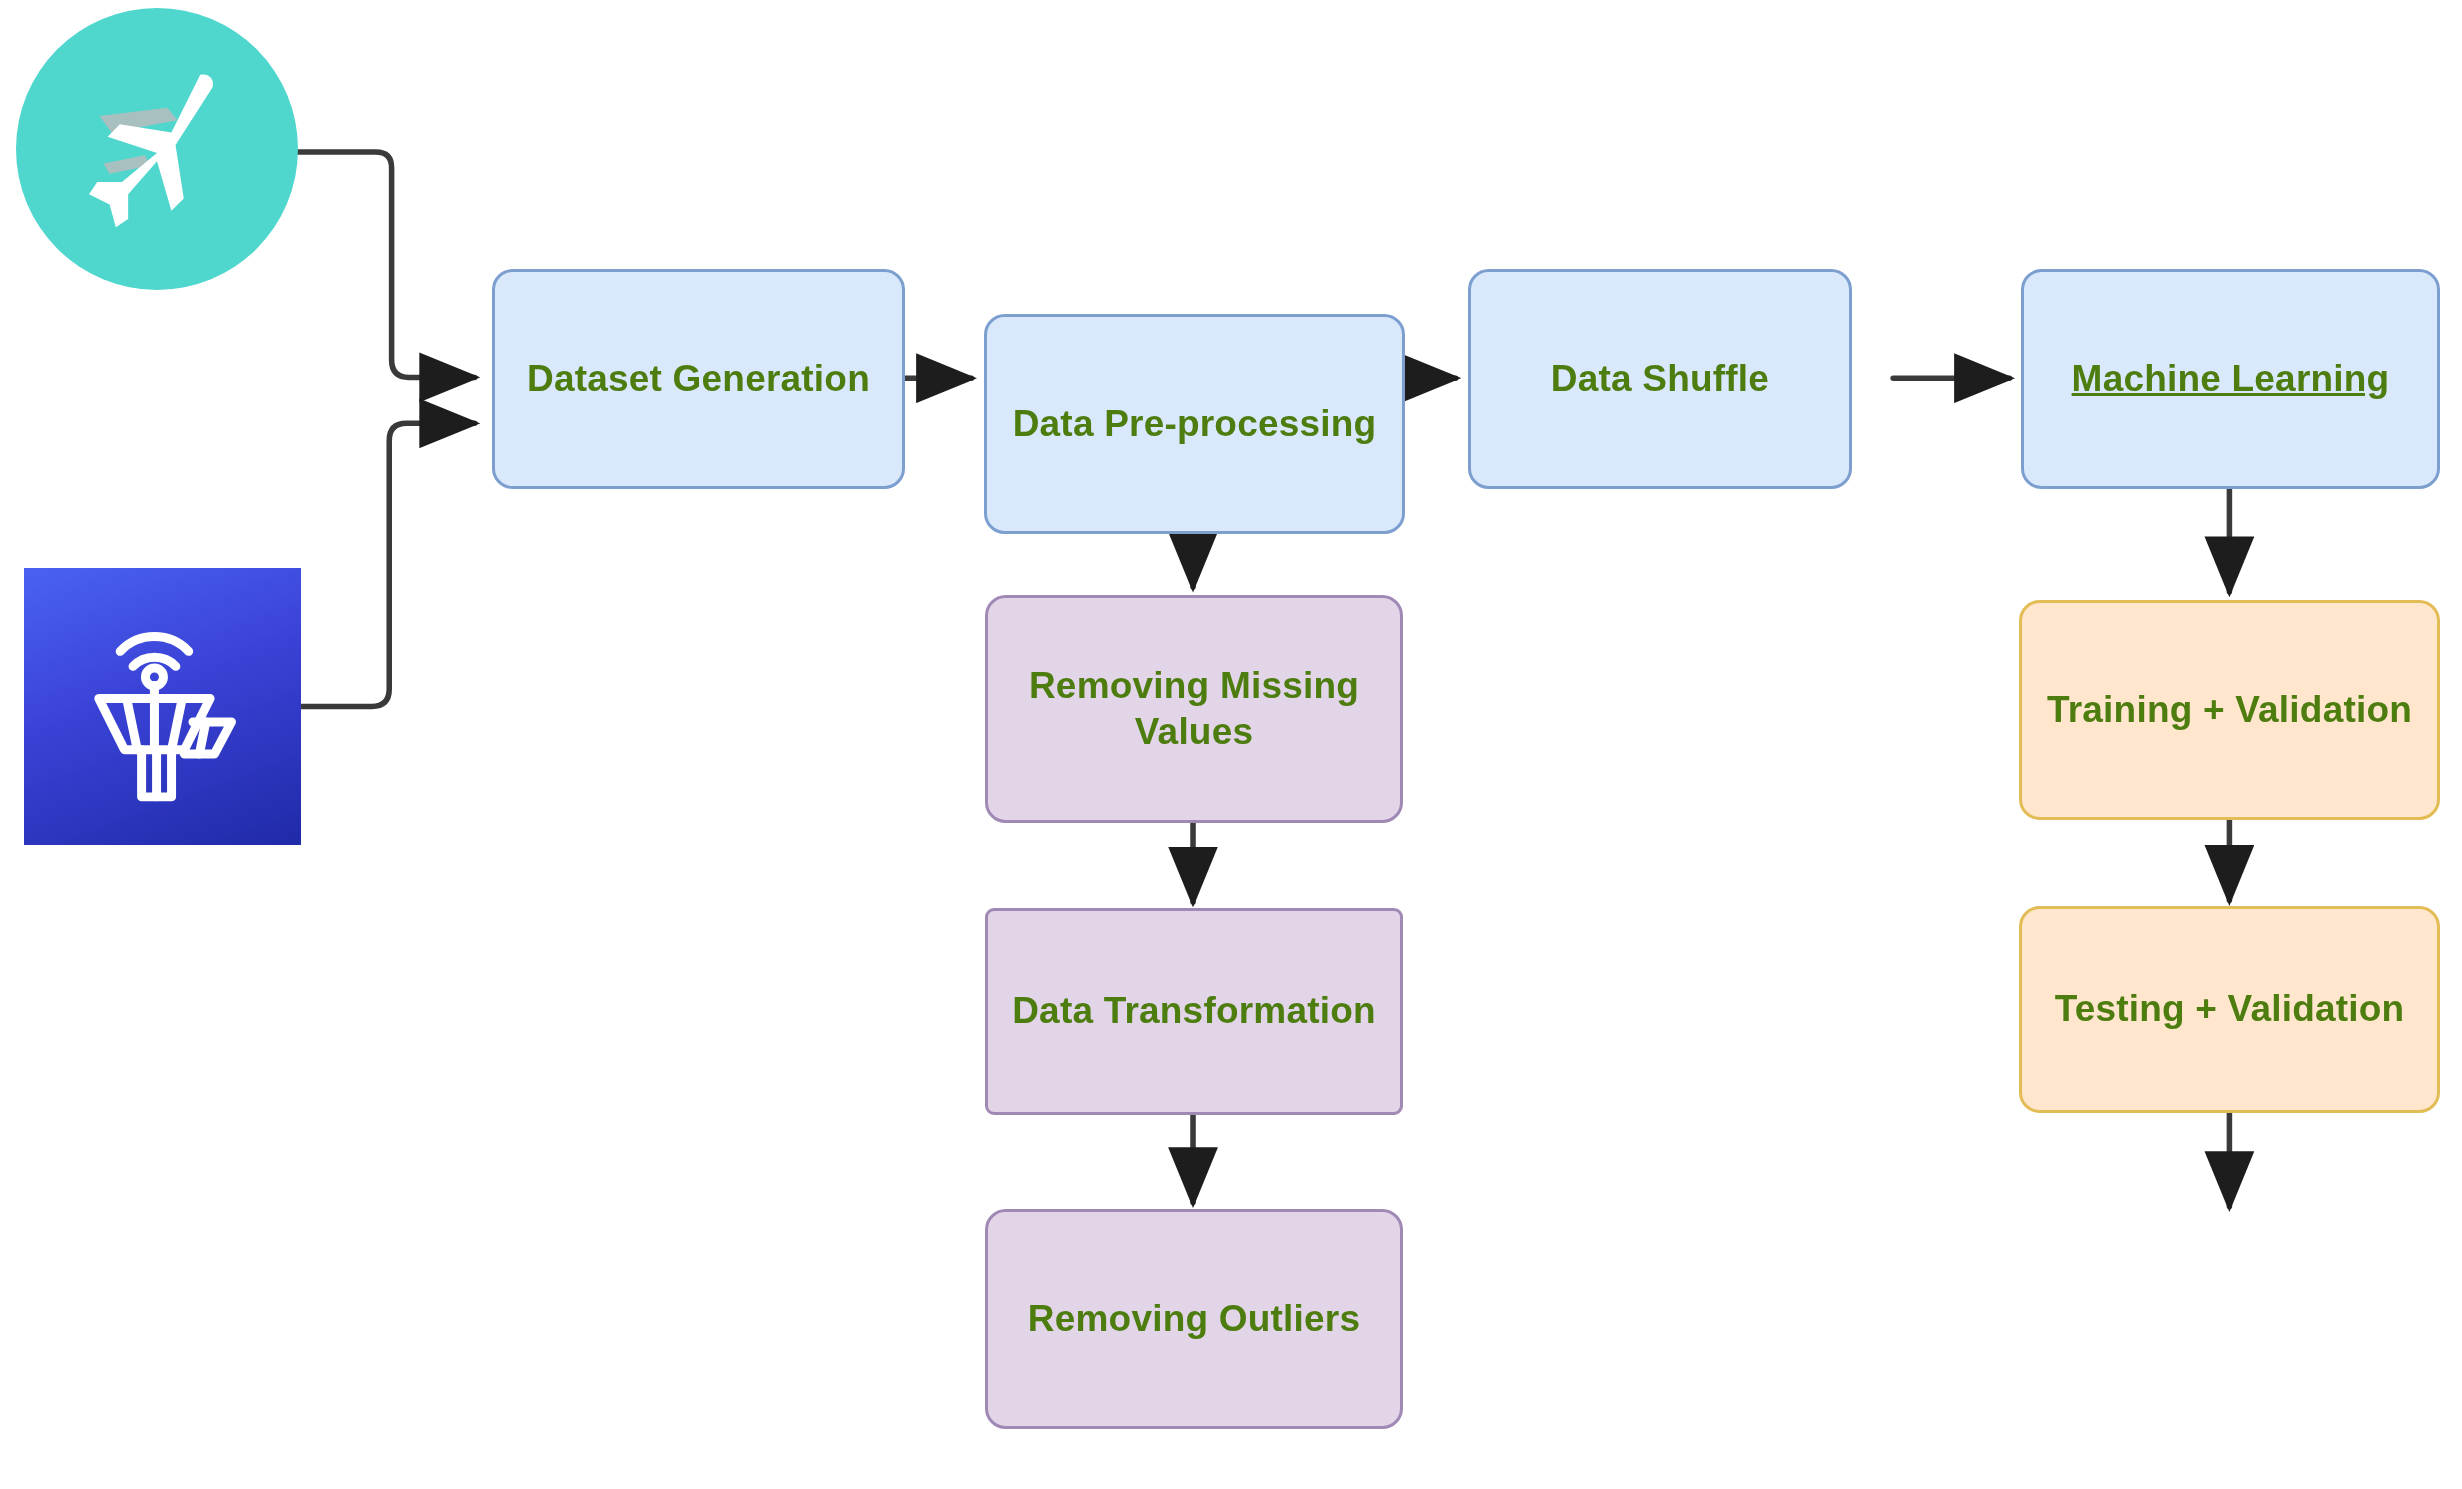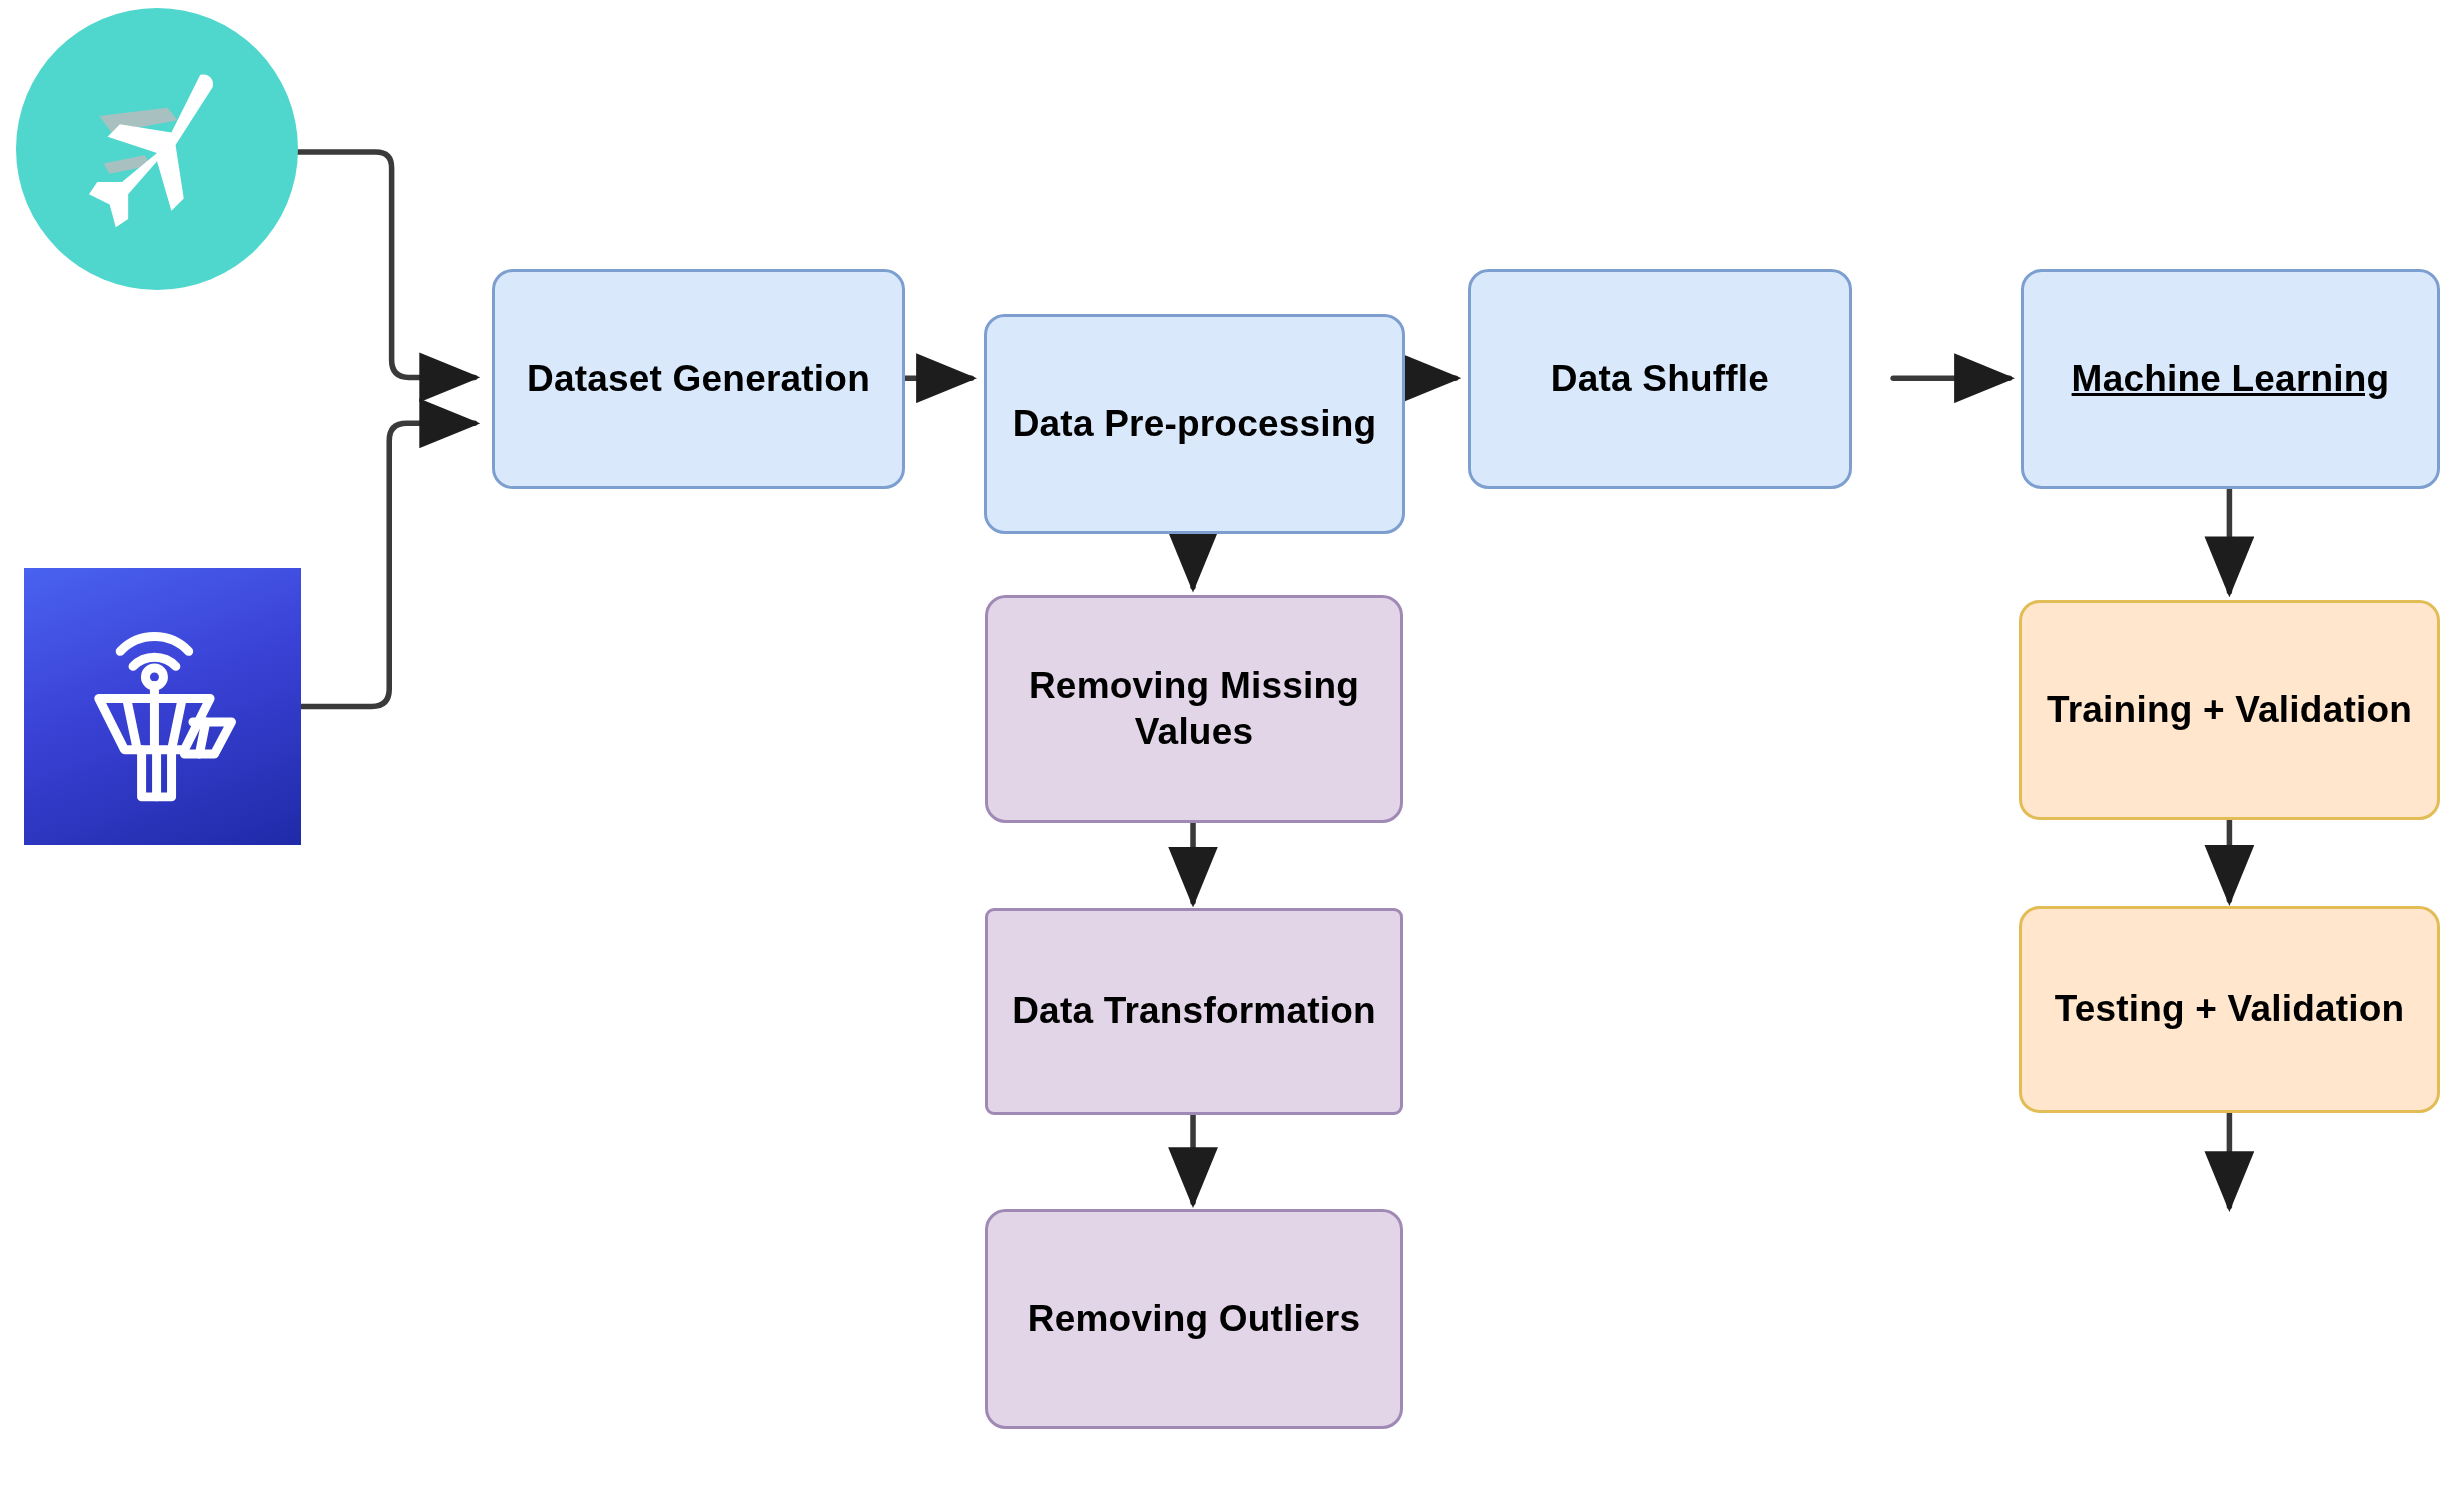--- a/index.html
+++ b/index.html
@@ -21,21 +21,21 @@
     position: absolute;
     box-sizing: border-box;
     display: flex;
     align-items: center;
     justify-content: center;
     text-align: center;
     border-radius: 20.6px;
     border-style: solid;
     border-width: 3.2px;
     font-weight: bold;
-    color: #000000;
+    color: #4d7c0f;
     letter-spacing: 0.2px;
     line-height: 1.25;
     padding: 8px 11px;
   }
   .node-blue {
     background: #dae8fc;
     border-color: #7d9fd0;
   }
   .node-purple {
     background: #e1d5e7;

